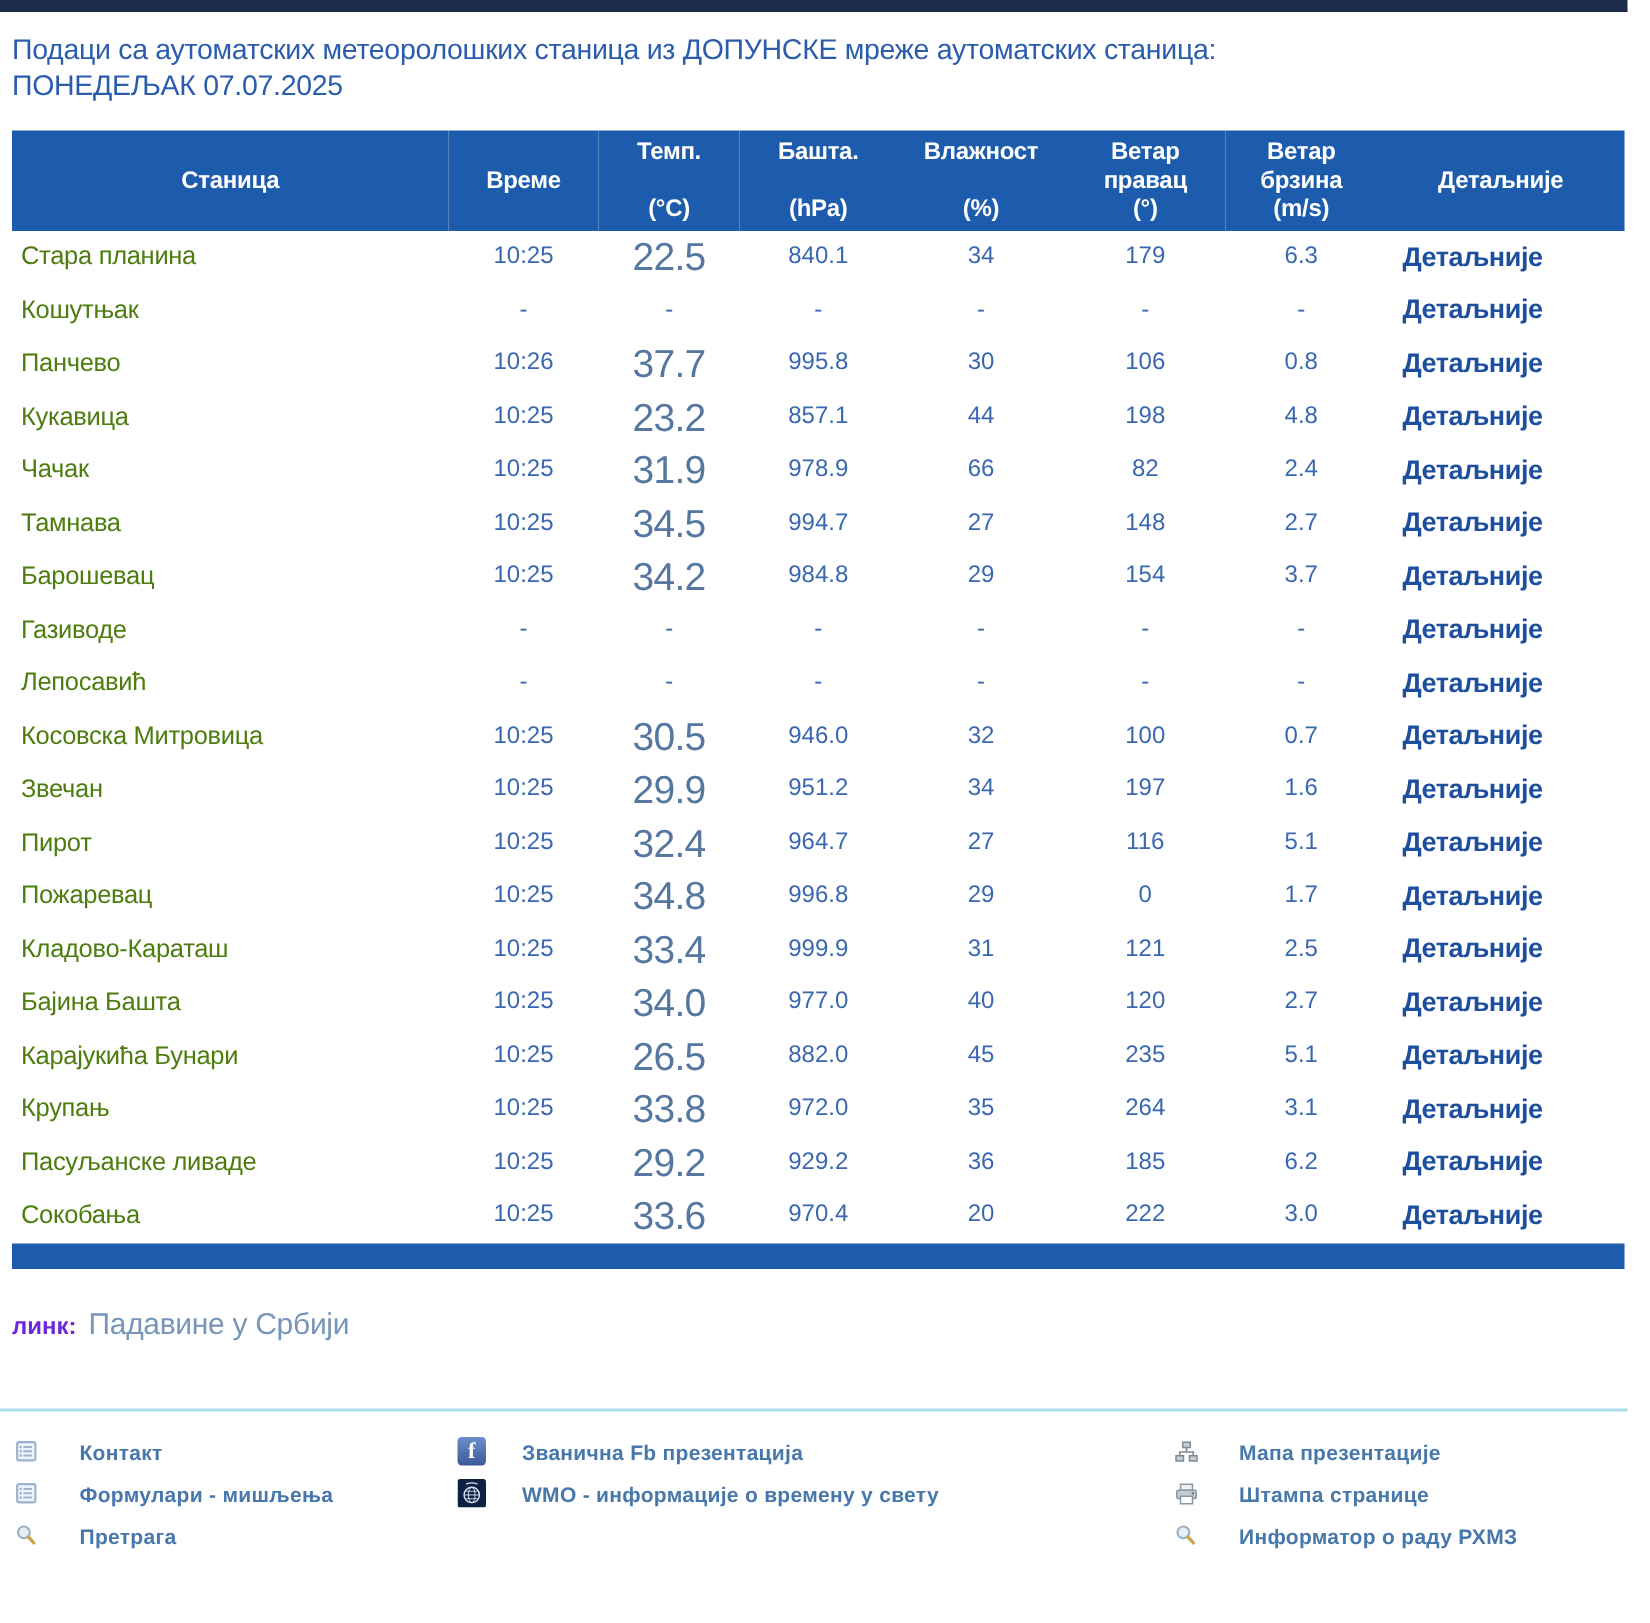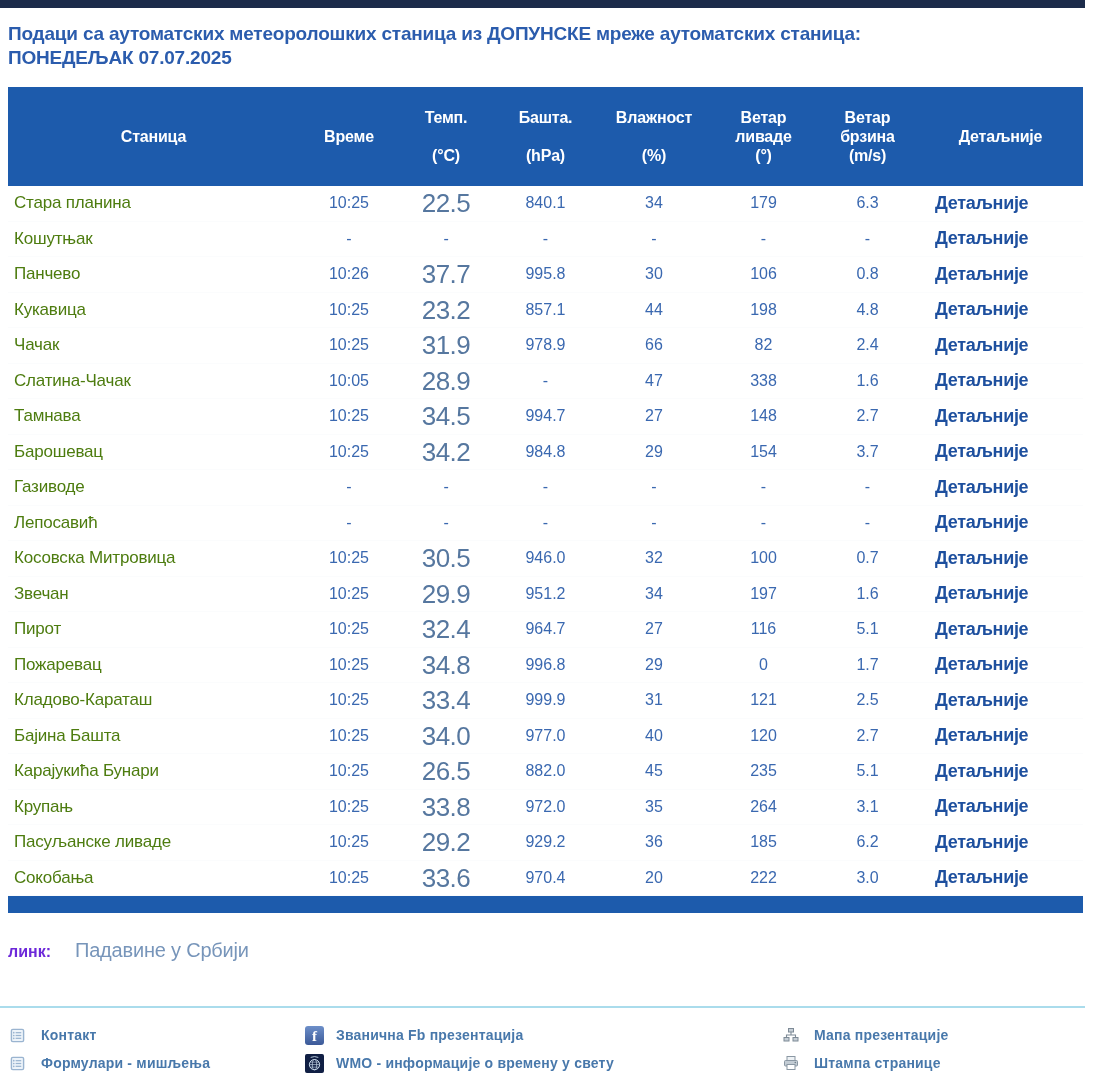--- a/index.html
+++ b/index.html
@@ -1,53 +1,53 @@
 <!DOCTYPE html>
 <html><head>
 <meta charset="utf-8">
 <style>
   html,body{margin:0;padding:0;background:#ffffff;}
   body{font-family:"Liberation Sans",sans-serif;-webkit-font-smoothing:antialiased;}
   .page{width:1085px;min-height:1082px;position:relative;}
 
   .top-bar{width:1085px;height:8px;background:#1c2b4a;}
 
-  .title{margin:14px 0 0 8px;font-size:19px;line-height:24px;font-weight:bold;
+  .title{margin:14px 0 0 8px;font-size:19px;line-height:24px;font-weight:normal;
          color:#2b5cad;letter-spacing:-0.2px;}
 
   table{border-collapse:collapse;table-layout:fixed;width:1075px;margin:17px 0 0 8px;}
   col.c-station{width:291px;} col.c-time{width:100px;} col.c-temp{width:94px;}
   col.c-press{width:105px;} col.c-hum{width:112px;} col.c-wdir{width:107px;}
   col.c-wspd{width:101px;} col.c-det{width:165px;}
 
   thead tr{background:#1d5bac;}
-  th{color:#ffffff;font-weight:bold;font-size:16px;padding:21px 0;vertical-align:middle;}
+  th{color:#ffffff;font-weight:bold;font-size:16px;padding:5px 0;vertical-align:middle;}
   .hline{display:block;height:19px;line-height:19px;text-align:center;letter-spacing:-0.2px;}
 
   tbody td{height:32.5px;vertical-align:middle;border-bottom:1px solid #fbfcfd;}
   td.station{color:#4d7c0f;font-size:17px;text-align:left;padding-left:6px;letter-spacing:-0.2px;}
   td.val{color:#3a68b0;font-size:16px;text-align:center;}
   td.temp{color:#56779f;font-size:26px;font-weight:400;text-align:center;line-height:1;letter-spacing:-0.5px;}
   td.temp.dash{font-size:16px;color:#3a68b0;}
   td.det{padding-left:17px;}
   a.details-link{color:#1d4f9e;font-weight:bold;font-size:18px;text-decoration:none;letter-spacing:-0.3px;}
 
   .bottom-bar{width:1075px;height:17px;background:#1d5bac;margin-left:8px;}
 
   .link-row{margin:26px 0 0 8px;display:flex;align-items:baseline;}
   .link-label{color:#6d28d9;font-weight:bold;font-size:16px;}
-  .precip-link{color:#7795ba;font-size:20px;margin-left:24px;text-decoration:none;letter-spacing:-0.2px;}
+  .precip-link{color:#7795ba;font-size:20px;margin-left:8px;text-decoration:none;letter-spacing:-0.2px;}
 
   .footer-sep{width:1085px;height:2px;background:#aadcec;margin-top:44px;}
   .footer-cols{display:flex;padding:13px 0 0 10px;}
   .fcol{display:flex;flex-direction:column;}
   .fcol-1{width:295px;} .fcol-2{width:478px;} .fcol-3{flex:1;}
   .footer-item{display:flex;align-items:center;height:28px;text-decoration:none;}
   .f-icon{width:22px;min-width:22px;display:flex;align-items:center;justify-content:flex-start;}
-  .f-label{color:#4878ab;font-weight:bold;font-size:14px;margin-left:9px;letter-spacing:0.2px;}
+  .f-label{color:#4878ab;font-weight:bold;font-size:14px;margin-left:21px;letter-spacing:0.2px;}
   .fb-box{width:19px;height:19px;border-radius:3px;background:linear-gradient(#6d8fc9,#3b5998);
           color:#fff;font-weight:bold;font-size:15px;font-family:"Liberation Serif",serif;
           display:flex;align-items:flex-end;justify-content:center;line-height:17px;}
 </style>
 </head>
 <body>
 
 <div class="page">
 
   <div class="top-bar"></div>
@@ -90,21 +90,21 @@
           <span class="hline"></span>
           <span class="hline">(hPa)</span>
         </th>
         <th>
           <span class="hline">Влажност</span>
           <span class="hline"></span>
           <span class="hline">(%)</span>
         </th>
         <th>
           <span class="hline">Ветар</span>
-          <span class="hline">ливаде</span>
+          <span class="hline">правац</span>
           <span class="hline">(°)</span>
         </th>
         <th>
           <span class="hline">Ветар</span>
           <span class="hline">брзина</span>
           <span class="hline">(m/s)</span>
         </th>
         <th>
           <span class="hline"></span>
           <span class="hline">Детаљније</span>
@@ -161,30 +161,20 @@
     <td class="station">Чачак</td>
     <td class="val">10:25</td>
     <td class="temp">31.9</td>
     <td class="val">978.9</td>
     <td class="val">66</td>
     <td class="val">82</td>
     <td class="val">2.4</td>
     <td class="det"><a class="details-link" href="#">Детаљније</a></td>
   </tr>
 
-  <tr>
-    <td class="station">Слатина-Чачак</td>
-    <td class="val">10:05</td>
-    <td class="temp">28.9</td>
-    <td class="val">-</td>
-    <td class="val">47</td>
-    <td class="val">338</td>
-    <td class="val">1.6</td>
-    <td class="det"><a class="details-link" href="#">Детаљније</a></td>
-  </tr>
 
   <tr>
     <td class="station">Тамнава</td>
     <td class="val">10:25</td>
     <td class="temp">34.5</td>
     <td class="val">994.7</td>
     <td class="val">27</td>
     <td class="val">148</td>
     <td class="val">2.7</td>
     <td class="det"><a class="details-link" href="#">Детаљније</a></td>

